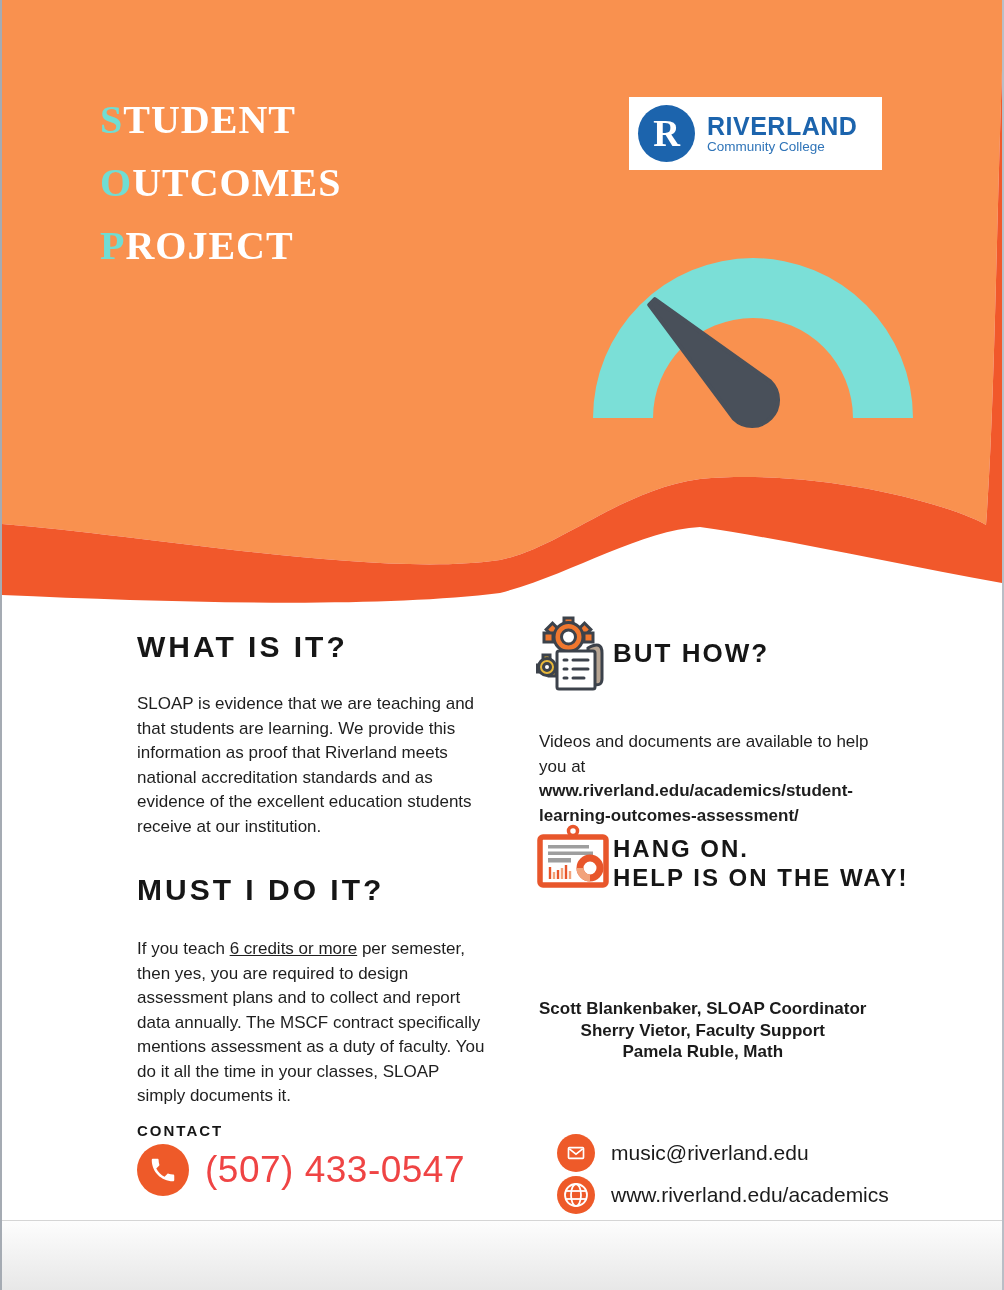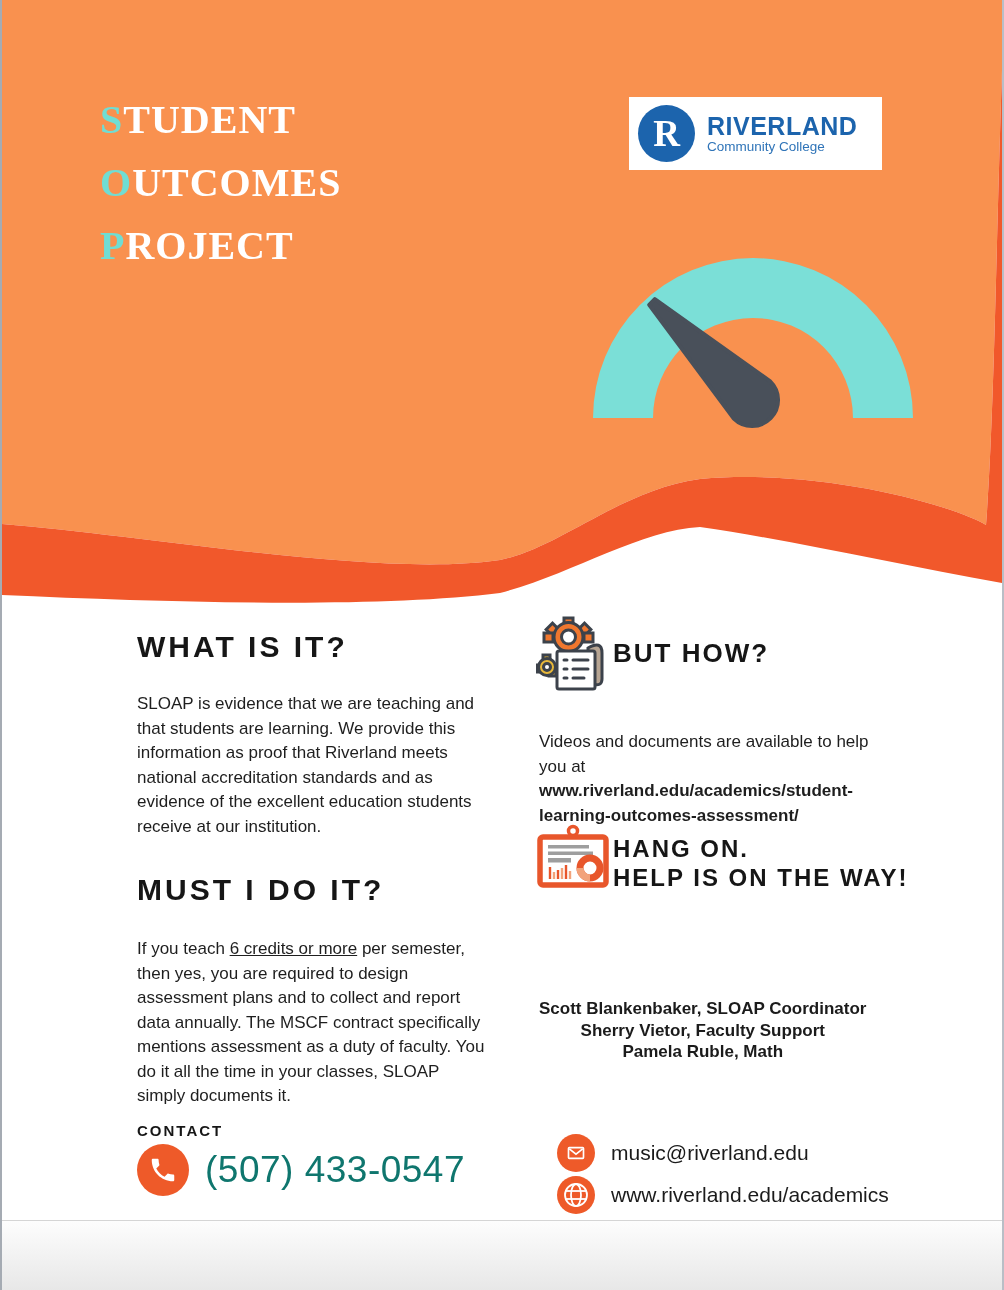--- a/index.html
+++ b/index.html
@@ -35,21 +35,21 @@
   .h2.two-line{white-space:normal;line-height:29px;font-size:24px;}
   .body-text{position:absolute;color:#1e1e1e;font-size:17px;line-height:24.5px;overflow-wrap:break-word;}
   .body-text .bold{font-weight:bold;}
   .body-text .underline{text-decoration:underline;}
   .people{position:absolute;color:#1b1b1b;font-size:17px;font-weight:bold;line-height:21.5px;}
   .people div{white-space:nowrap;}
 
   
   .contact-label{position:absolute;color:#161616;font-weight:bold;font-size:15px;letter-spacing:2px;}
   .phone-row{position:absolute;left:135px;top:1144px;display:flex;align-items:center;gap:16px;}
-  .phone-num{color:#0f766e;font-size:37px;letter-spacing:0.5px;}
+  .phone-num{color:#ef4444;font-size:37px;letter-spacing:0.5px;}
   .orange-circle{border-radius:50%;background:#ee5a29;display:flex;align-items:center;justify-content:center;flex:0 0 auto;}
   .c52{width:52px;height:52px;}
   .c38{width:38px;height:38px;}
   .reach-row{position:absolute;display:flex;align-items:center;gap:16px;}
   .reach-text{color:#1b1b1b;font-size:21px;}
 </style>
 </head>
 <body>
 
 <div class="viewport">

